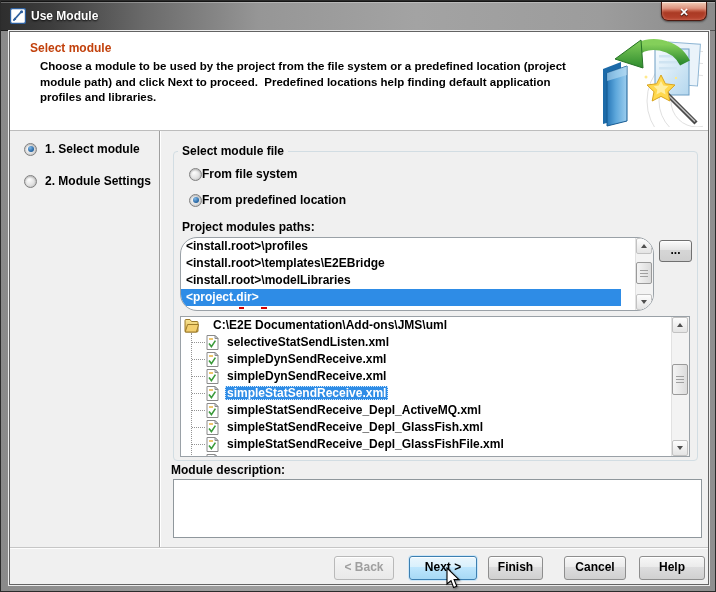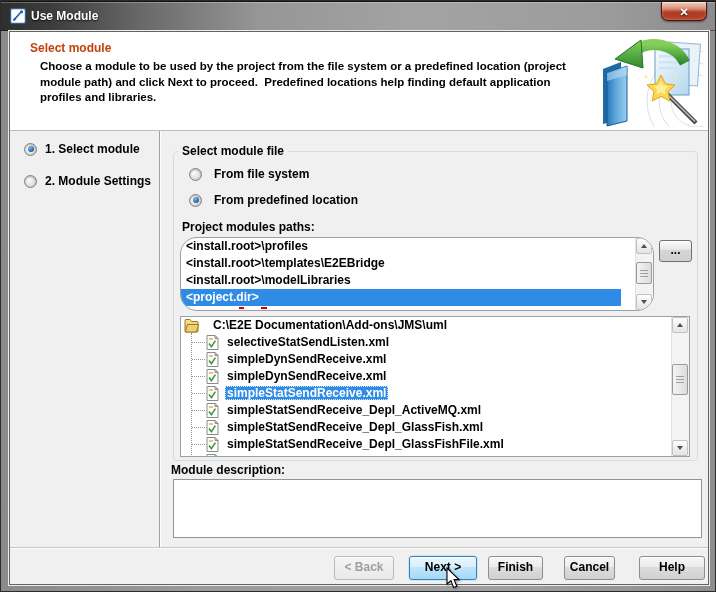--- a/index.html
+++ b/index.html
@@ -47,21 +47,21 @@
   
   .radio{width:13px;height:13px;border-radius:50%;box-sizing:border-box;flex:none;
     background:radial-gradient(circle at 35% 30%,#ffffff,#e3e3e3 55%,#bfbfbf);
     border:1px solid #7f7f7f;box-shadow:inset 0 1px 2px rgba(0,0,0,.28);position:relative;}
   .radio.sel::after{content:"";position:absolute;left:2.5px;top:2.5px;width:6px;height:6px;border-radius:50%;
     background:radial-gradient(circle at 35% 30%,#7db7e8,#1e5d9a 75%);}
   
   .group{position:absolute;left:163px;top:119px;width:525px;height:310px;box-sizing:border-box;
     border:1px solid #d2dde3;border-radius:4px;}
   .group-title{position:absolute;left:168px;top:112px;background:#f0f0f0;padding:0 4px;font-size:12px;font-weight:bold;color:#000;z-index:2;}
-  .opt{position:absolute;left:179px;display:flex;align-items:center;gap:12px;font-size:12px;font-weight:bold;}
+  .opt{position:absolute;left:179px;display:flex;align-items:center;gap:0;font-size:12px;font-weight:bold;}
   .opt1{top:135px;}
   .opt2{top:161px;}
   .paths-label{position:absolute;left:172px;top:188px;font-size:12px;font-weight:bold;}
   
   .listbox{position:absolute;background:#fff;border:1px solid #9aa1a7;box-sizing:border-box;overflow:hidden;}
   .paths-list{left:170px;top:205px;width:474px;height:74px;border-radius:17px;}
   .lrow{height:17px;line-height:17px;padding-left:5px;font-size:12px;font-weight:bold;color:#000;white-space:nowrap;overflow:hidden;margin-right:17px;}
   .lrow.sel{background:#2e8ce6;color:#fff;margin-right:32px;}
   .red-frag{position:absolute;left:58px;top:69px;width:44px;height:2px;
     background:linear-gradient(90deg,#d40000 0 5px,transparent 5px 22px,#d40000 22px 28px,transparent 28px);}
@@ -100,21 +100,21 @@
   .btnbar{position:absolute;left:0;bottom:0;width:698px;height:37px;box-sizing:border-box;border-top:1px solid #c6c6c6;box-shadow:inset 0 1px 0 #fdfdfd;}
   .btn{position:absolute;top:8px;height:24px;box-sizing:border-box;border:1px solid #8e8e8e;border-radius:3px;
     background:linear-gradient(#f7f7f7,#ebebeb 45%,#ddddde 46%,#d0d0d0);
     font-size:12px;font-weight:bold;color:#000;text-align:center;line-height:21px;box-shadow:inset 0 1px 0 #fff;}
   .btn.disabled{color:#9f9f9f;border-color:#b9b9b9;background:linear-gradient(#f5f5f5,#e9e9e9);}
   .btn.focus{border-color:#3c7fb1;background:linear-gradient(#eaf6fd,#d9f0fc 45%,#bee6fd 46%,#a7d9f5);
     box-shadow:0 0 0 1px #cde6f7, inset 0 1px 0 rgba(255,255,255,.85);}
   .b-back{left:324px;width:60px;}
   .b-next{left:399px;width:68px;}
   .b-finish{left:478px;width:55px;}
-  .b-cancel{left:554px;width:51px;}
+  .b-cancel{left:554px;width:62px;}
   .b-help{left:629px;width:66px;}
   
   .cursor{position:absolute;left:445px;top:566px;z-index:60;filter:drop-shadow(1px 1px 1px rgba(0,0,0,.35));}
 </style>
 </head>
 <body>
 
 <svg width="0" height="0" style="position:absolute">
   <defs>
     <linearGradient id="pg" x1="0" y1="0" x2="1" y2="1">

